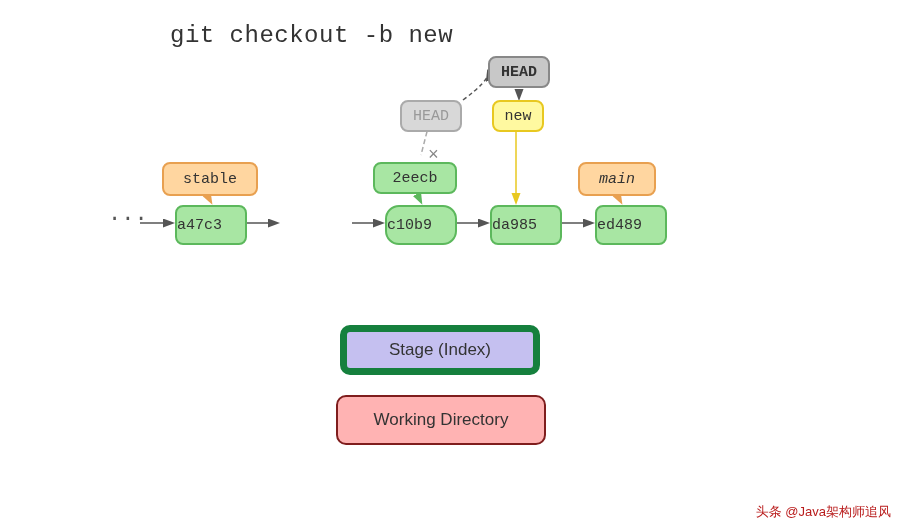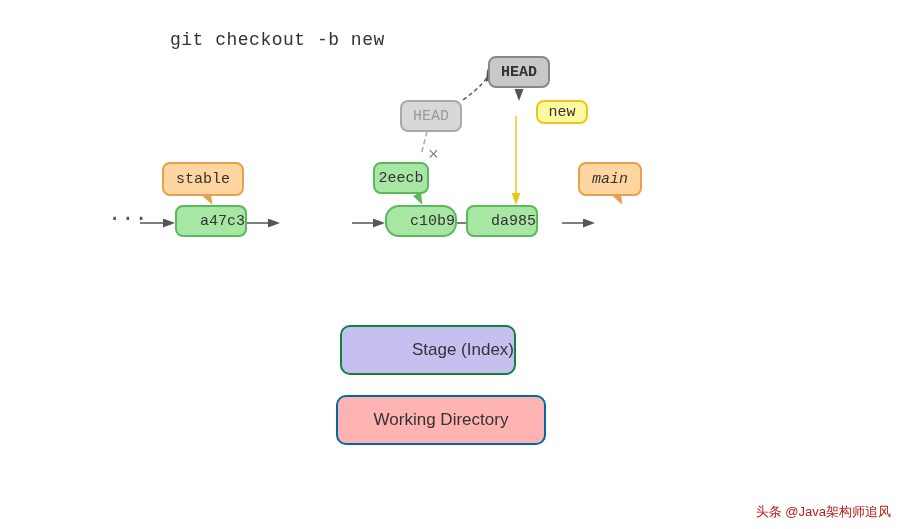--- a/index.html
+++ b/index.html
@@ -15,23 +15,23 @@
     .diagram-container {
       width: 907px;
       height: 529px;
       position: relative;
       background: #fff;
     }
 
     
     .git-command {
       position: absolute;
-      top: 30px;
+      top: 22px;
       left: 170px;
-      font-size: 18px;
+      font-size: 24px;
       color: #333;
       letter-spacing: 0.5px;
     }
 
     
     .svg-overlay {
       position: absolute;
       top: 0;
       left: 0;
       width: 907px;
@@ -40,39 +40,39 @@
     }
 
     
     .commit-node {
       position: absolute;
       background: #a8e6a3;
       border: 2px solid #5cb85c;
       border-radius: 8px;
       display: flex;
       align-items: center;
-      justify-content: flex-end;
+      justify-content: flex-start;
       font-size: 15px;
       color: #333;
       width: 72px;
-      height: 32px;
+      height: 40px;
     }
 
     
     .branch-label {
       position: absolute;
       background: #ffd6a0;
       border: 2px solid #e8a050;
       border-radius: 8px;
       display: flex;
       align-items: center;
       justify-content: center;
       font-size: 15px;
       color: #333;
-      padding: 4px 12px;
+      padding: 4px 19px;
       height: 34px;
     }
 
     
     .head-old {
       position: absolute;
       background: #d8d8d8;
       border: 2px solid #aaa;
       border-radius: 8px;
       display: flex;
@@ -105,36 +105,35 @@
       position: absolute;
       background: #fff9a0;
       border: 2px solid #e8c820;
       border-radius: 8px;
       display: flex;
       align-items: center;
       justify-content: center;
       font-size: 15px;
       color: #333;
       width: 52px;
-      height: 24px;
-      margin-left: 44px;
+      height: 32px;
     }
 
     
     .label-2eecb {
       position: absolute;
       background: #a8e6a3;
       border: 2px solid #5cb85c;
       border-radius: 8px;
       display: flex;
       align-items: center;
       justify-content: center;
       font-size: 15px;
       color: #333;
-      width: 56px;
+      width: 84px;
       height: 32px;
     }
 
     
     .dots {
       position: absolute;
       font-size: 22px;
       color: #555;
     }
 
@@ -142,37 +141,37 @@
     .x-mark {
       position: absolute;
       font-size: 18px;
       color: #888;
     }
 
     
     .stage-box {
       position: absolute;
       background: #c5c0f0;
-      border: 2px solid #15803d;
+      border: 7px solid #15803d;
       border-radius: 10px;
       display: flex;
       align-items: center;
-      justify-content: flex-end;
+      justify-content: center;
       font-size: 17px;
       color: #333;
       font-family: Arial, sans-serif;
-      width: 176px;
+      width: 200px;
       height: 50px;
     }
 
     
     .working-box {
       position: absolute;
       background: #ffb3b3;
-      border: 2px solid #0369a1;
+      border: 2px solid #7f1d1d;
       border-radius: 10px;
       display: flex;
       align-items: center;
       justify-content: center;
       font-size: 17px;
       color: #333;
       font-family: Arial, sans-serif;
       width: 210px;
       height: 50px;
     }
@@ -237,22 +236,25 @@
   </svg>
 
   <div class="dots" style="left: 108px; top: 207px;">···</div>
 
   <div class="commit-node" style="left: 175px; top: 205px;">
     <span>a47c3</span>
   </div>
   <div class="commit-node" style="left: 385px; top: 205px; border-radius: 14px;">
     <span>c10b9</span>
   </div>
-  <div class="commit-node" style="left: 466px; top: 205px;">
+  <div class="commit-node" style="left: 490px; top: 205px;">
     <span>da985</span>
+  </div>
+  <div class="commit-node" style="left: 595px; top: 205px;">
+    <span>ed489</span>
   </div>
 
   <div class="branch-label" style="left: 162px; top: 162px;">
     <span>stable</span>
   </div>
   <div class="branch-label" style="left: 578px; top: 162px; font-style: italic;">
     <span>main</span>
   </div>
 
   <div class="label-2eecb" style="left: 373px; top: 162px;">

